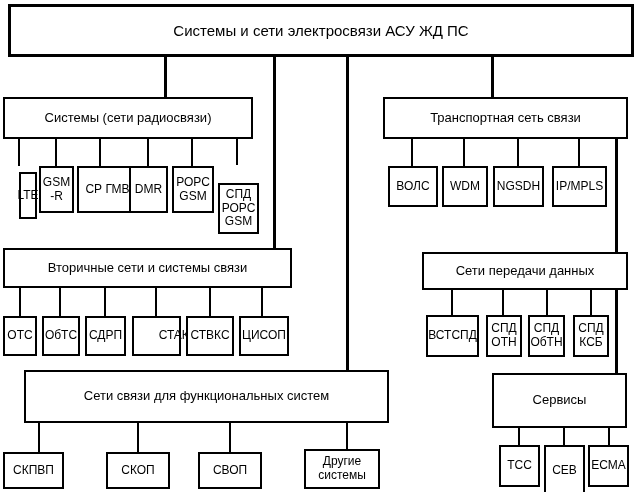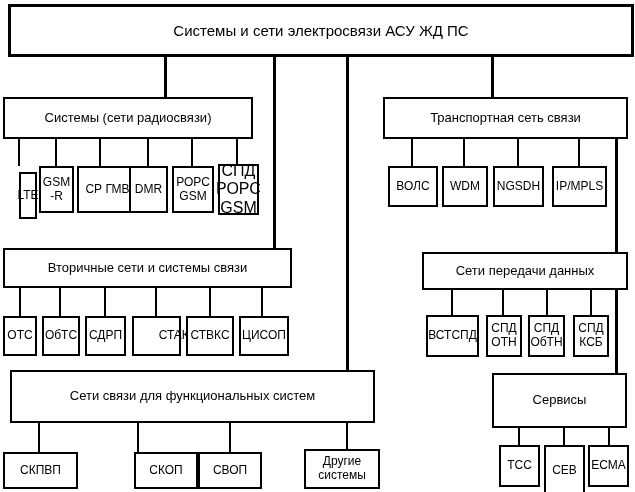--- a/index.html
+++ b/index.html
@@ -19,21 +19,21 @@
     display:flex;
     align-items:center;
     justify-content:center;
     text-align:center;
     line-height:1.15;
     z-index:2;
   }
   .root-box{border-width:3px;font-size:15px;}
   .section-box{font-size:13px;padding:2px 9px;}
   .child-box{font-size:12px;padding:1px 1px;}
-  .small-label{font-size:16px;}
+  .small-label{font-size:12px;margin-top:19px;}
   .vline,.cline{position:absolute;background:#000;z-index:1;}
   .vline{width:3px;}
   .cline{width:2px;}
 </style>
 </head>
 <body>
 
 <div id="canvas">
 
   <div class="vline" style="left:164px;top:56px;height:42px;"></div>
@@ -136,31 +136,31 @@
   <div class="box child-box" style="left:486px;top:315px;width:36px;height:42px;">
     <span>СПД ОТН</span>
   </div>
   <div class="box child-box" style="left:528px;top:315px;width:37px;height:42px;">
     <span>СПД ОбТН</span>
   </div>
   <div class="box child-box" style="left:573px;top:315px;width:36px;height:42px;">
     <span>СПД КСБ</span>
   </div>
 
-  <div class="box section-box" style="left:10px;top:370px;width:365px;height:53px;">
+  <div class="box section-box" style="left:24px;top:370px;width:365px;height:53px;">
     <span>Сети связи для функциональных систем</span>
   </div>
   <div class="cline" style="left:38px;top:422px;height:30px;"></div>
   <div class="cline" style="left:137px;top:422px;height:30px;"></div>
   <div class="cline" style="left:229px;top:422px;height:30px;"></div>
   <div class="cline" style="left:346px;top:422px;height:27px;"></div>
-  <div class="box child-box" style="left:3px;top:452px;width:75px;height:37px;">
+  <div class="box child-box" style="left:3px;top:452px;width:61px;height:37px;">
     <span>СКПВП</span>
   </div>
-  <div class="box child-box" style="left:106px;top:452px;width:64px;height:37px;margin-left:28px;">
+  <div class="box child-box" style="left:106px;top:452px;width:64px;height:37px;">
     <span>СКОП</span>
   </div>
   <div class="box child-box" style="left:198px;top:452px;width:64px;height:37px;">
     <span>СВОП</span>
   </div>
   <div class="box child-box" style="left:304px;top:449px;width:76px;height:40px;">
     <span>Другие системы</span>
   </div>
 
   <div class="box section-box" style="left:492px;top:373px;width:135px;height:55px;">

